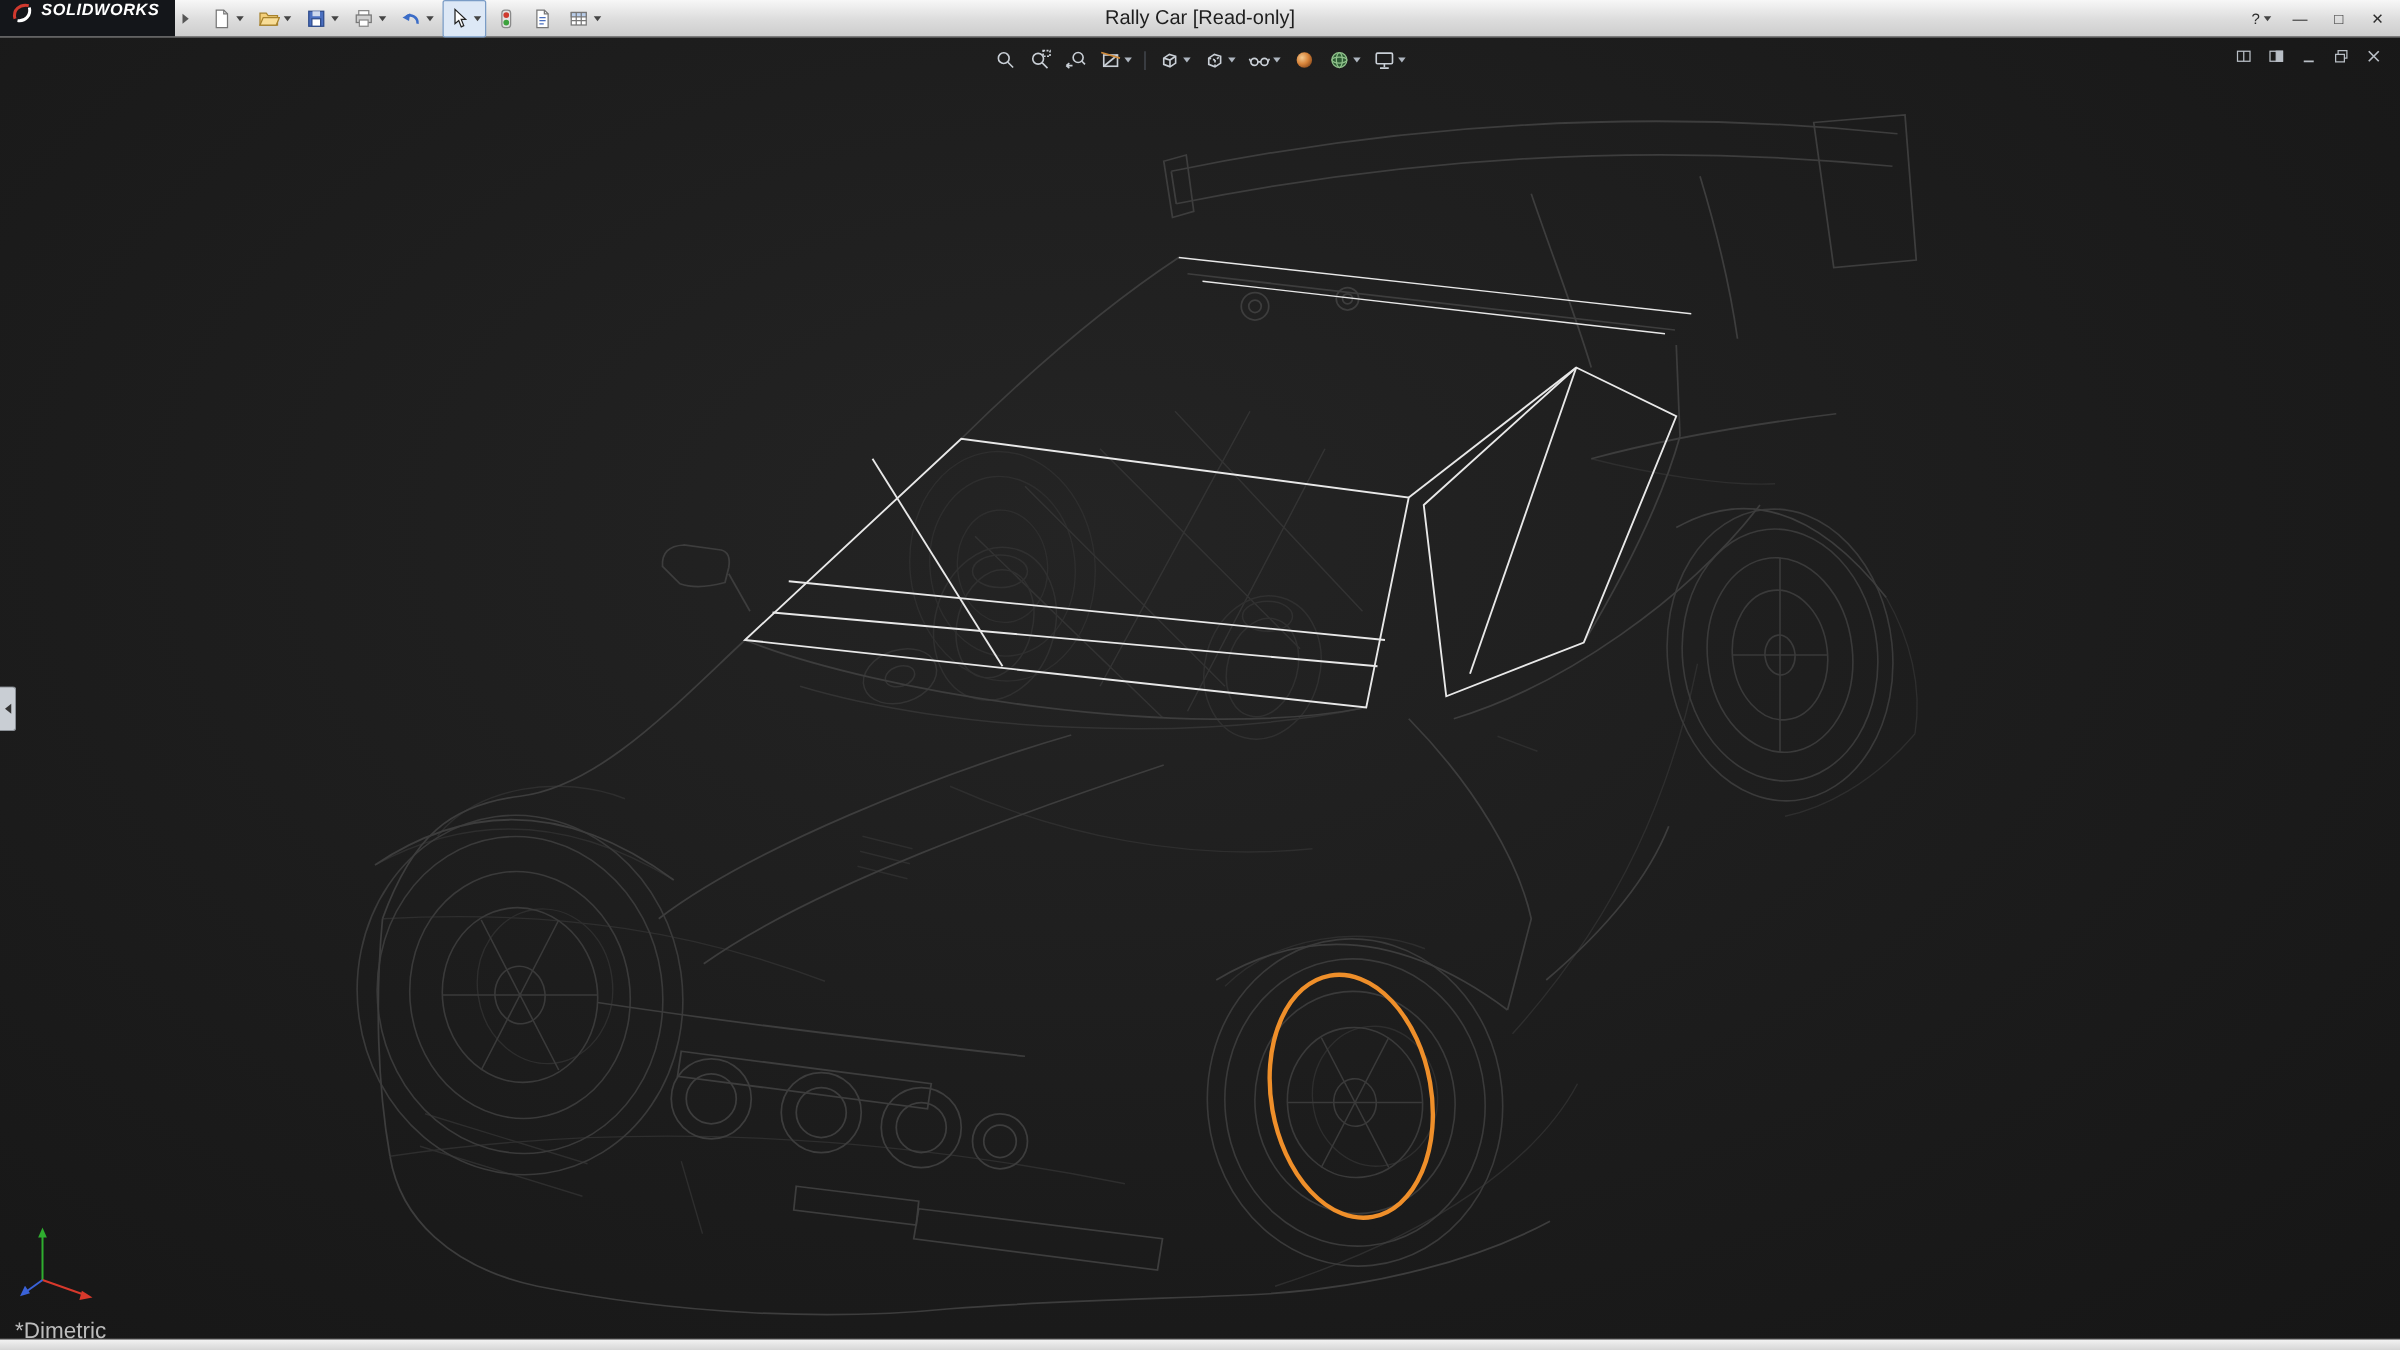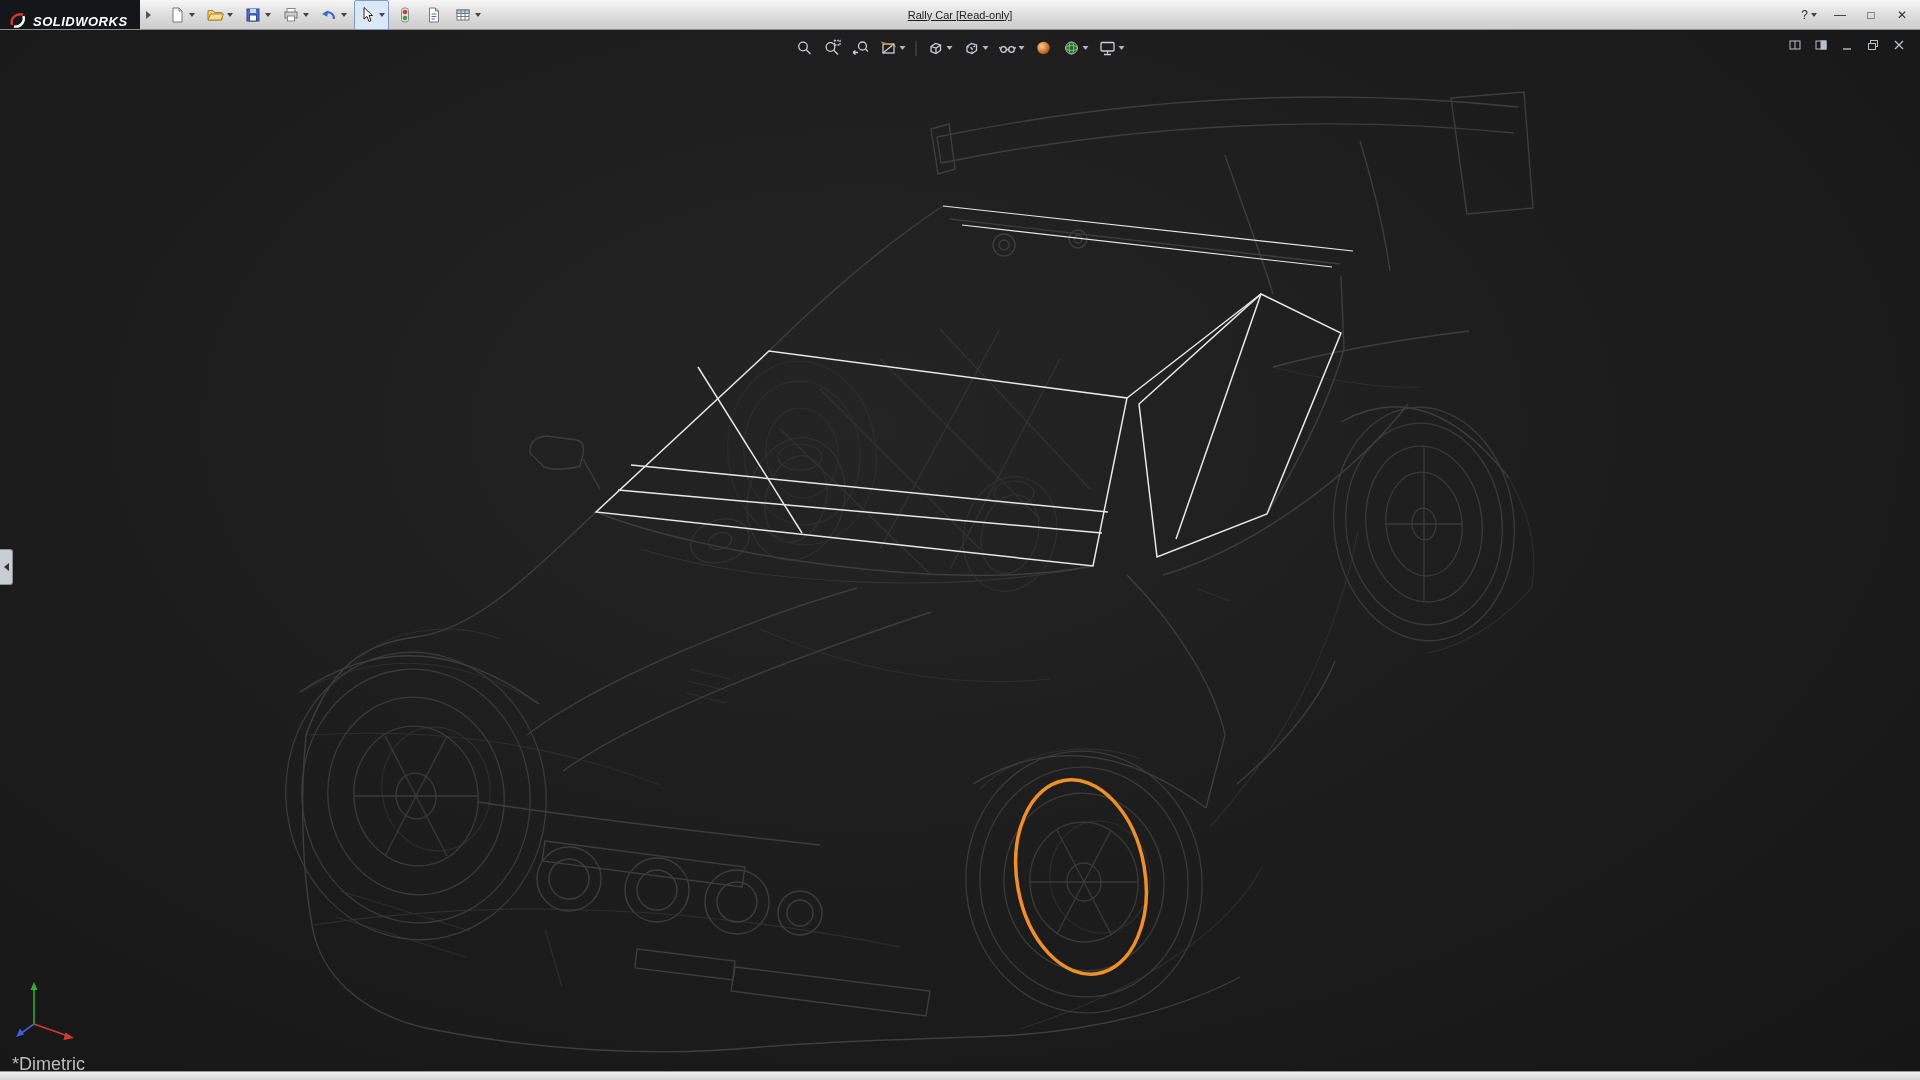--- a/index.html
+++ b/index.html
@@ -3,29 +3,29 @@
 <meta charset="utf-8">
 <style>
   html,body{margin:0;padding:0;}
   body{width:1920px;height:1080px;overflow:hidden;position:relative;
        background:#1b1b1b;font-family:"Liberation Sans",sans-serif;-webkit-font-smoothing:antialiased;}
 
   
   .titlebar{position:absolute;top:0;left:0;right:0;height:29px;
     background:linear-gradient(#f7f7f7,#dcdcdc 55%,#cdcdcd);
     border-bottom:1px solid #8f8f8f;display:flex;align-items:center;z-index:30;}
-  .logo{height:29px;background:#14161a;display:flex;align-items:flex-end;padding:0 12px 0 8px;gap:6px;flex:0 0 auto;}
+  .logo{height:29px;background:#14161a;display:flex;align-items:flex-start;padding:0 12px 0 8px;gap:6px;flex:0 0 auto;}
   .logo-text{color:#ffffff;font-weight:bold;font-style:italic;font-size:13px;letter-spacing:.5px;}
   .menu-expand{width:14px;height:22px;display:flex;align-items:center;justify-content:center;margin-left:2px;}
   .tri-right{width:0;height:0;border-top:4px solid transparent;border-bottom:4px solid transparent;border-left:5px solid #555;}
   .tb{display:flex;align-items:center;gap:3px;padding-left:8px;}
   .tb-btn{display:flex;align-items:center;height:24px;padding:2px 3px;border:1px solid transparent;border-radius:2px;}
   .tb-btn.active{border-color:#7a9cc6;background:#dde8f6;}
   .dd{width:0;height:0;border-left:3px solid transparent;border-right:3px solid transparent;border-top:4px solid #444;margin-left:3px;}
-  .title-text{position:absolute;left:50%;top:0;height:29px;display:flex;align-items:center;transform:translateX(-50%);font-size:11px;color:#1e1e1e;text-decoration:underline;}
+  .title-text{position:absolute;left:50%;top:0;height:29px;display:flex;align-items:center;transform:translateX(-50%);font-size:16px;color:#1e1e1e;}
   .win-controls{position:absolute;right:4px;top:0;height:29px;display:flex;align-items:center;gap:3px;}
   .win-btn{min-width:26px;height:20px;display:flex;align-items:center;justify-content:center;font-size:12px;color:#2c2c2c;border:1px solid transparent;border-radius:2px;}
 
   
   .viewport{position:absolute;top:29px;left:0;right:0;bottom:8px;overflow:hidden;
     background:radial-gradient(ellipse at 45% 38%, #242424 0%, #1c1c1c 55%, #161616 100%);}
   .scene{position:absolute;inset:0;width:100%;height:100%;}
 
   .headsup{position:absolute;top:6px;left:50%;transform:translateX(-50%);display:flex;align-items:center;gap:4px;z-index:10;}
   .hu-btn{display:flex;align-items:center;height:22px;padding:1px 2px;border:1px solid transparent;border-radius:2px;}

